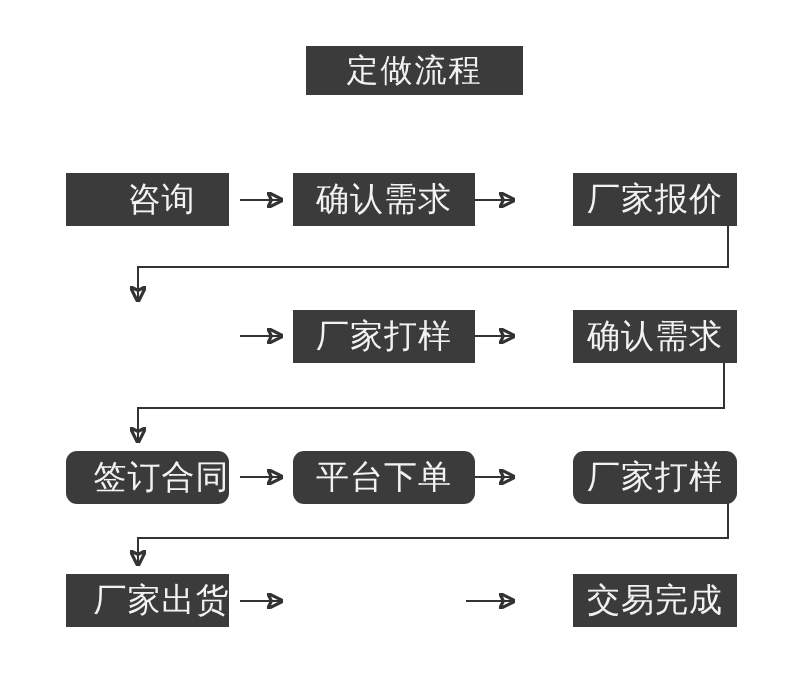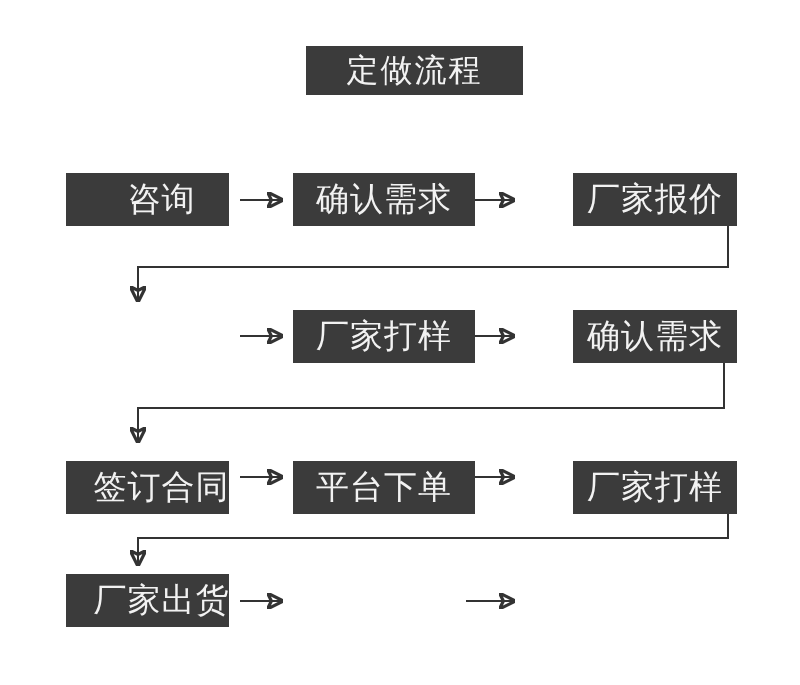--- a/index.html
+++ b/index.html
@@ -45,21 +45,21 @@
     align-items: center;
     justify-content: center;
     font-size: 33px;
     letter-spacing: 1px;
     white-space: nowrap;
   }
 
   
   .r0 { top: 173px; }
   .r1 { top: 310px; }
-  .r2 { top: 461px; }
+  .r2 { top: 451px; border-radius: 11px; }
   .r3 { top: 574px; }
 
   
   .c0 { left: 66px;  width: 163px; padding-left: 28px; }
   .c1 { left: 293px; width: 182px; }
   .c2 { left: 525px; width: 164px; margin-left: 48px; }
 
   .connectors {
     position: absolute;
     left: 0;
@@ -114,14 +114,15 @@
   <div class="step r0 c2">厂家报价</div>
 
   <div class="step r1 c1">厂家打样</div>
   <div class="step r1 c2">确认需求</div>
 
   <div class="step r2 c0">签订合同</div>
   <div class="step r2 c1">平台下单</div>
   <div class="step r2 c2">厂家打样</div>
 
   <div class="step r3 c0">厂家出货</div>
+  <div class="step r3 c2">交易完成</div>
 
 </div>
 
 </body></html>

